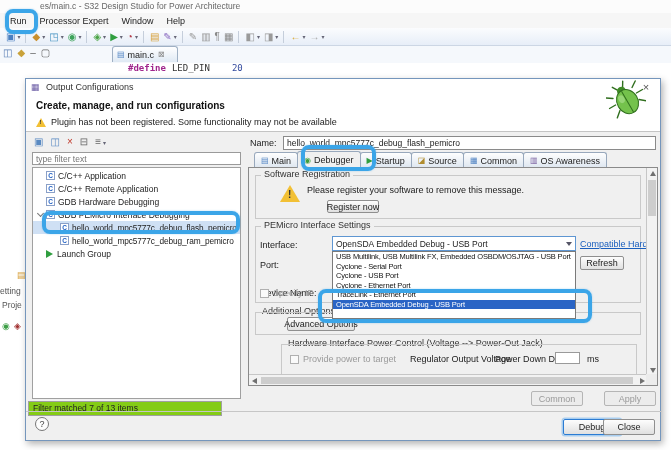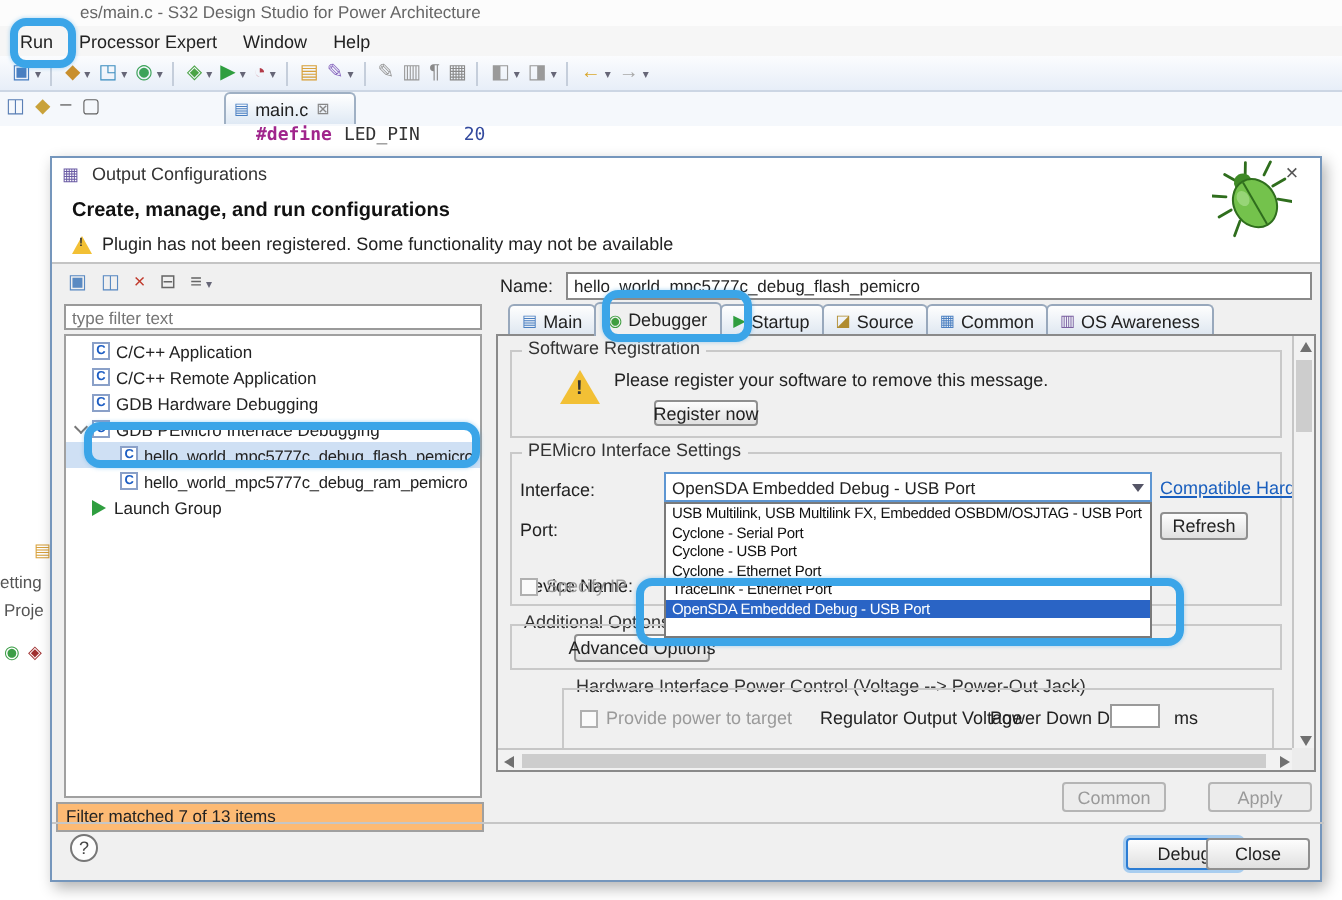--- a/index.html
+++ b/index.html
@@ -64,21 +64,21 @@
   .arrow{width:9px;height:9px;display:inline-block;position:relative;visibility:hidden;flex:0 0 9px;}
   .arrow.visible{visibility:visible;}
   .arrow.visible::before{content:"";position:absolute;left:1px;top:1px;width:4px;height:4px;
                          border-right:1.4px solid #777;border-bottom:1.4px solid #777;transform:rotate(45deg);}
   .cicon{width:9px;height:9px;border:1px solid #8aa0c8;background:#fff;color:#1f5fc4;font-size:6.5px;
          font-weight:bold;line-height:7px;text-align:center;margin-right:3px;flex:0 0 9px;}
   .cicon::before{content:"C";}
   .picon{display:none;width:0;height:0;border-left:7px solid #2f9e3f;border-top:4.5px solid transparent;
          border-bottom:4.5px solid transparent;margin-right:4px;}
   .picon.visible{display:inline-block;}
-  .statusbox{left:2px;top:322px;width:214px;height:15px;background:#fdba74;border:1px solid #a0a0a0;
+  .statusbox{left:2px;top:322px;width:194px;height:15px;background:#84cc16;border:1px solid #a0a0a0;
              font-size:8.5px;line-height:13px;padding-left:4px;color:#222;}
 
   
   .namelabel{left:224px;top:59px;font-size:9px;}
   .namefield{left:257px;top:57px;width:373px;height:14px;background:#fff;border:1px solid #8a8a8a;
              font-size:8.5px;line-height:12px;padding-left:3px;white-space:nowrap;}
   .tabs{left:228px;top:72px;height:17px;display:flex;align-items:flex-end;}
   .tab{height:16px;display:inline-flex;align-items:center;gap:3px;padding:0 6px;font-size:9px;
        border:1px solid #98a8bc;border-bottom:none;border-radius:3px 3px 0 0;
        background:linear-gradient(#fefefe,#dde6f0);margin-right:-1px;color:#222;white-space:nowrap;}

